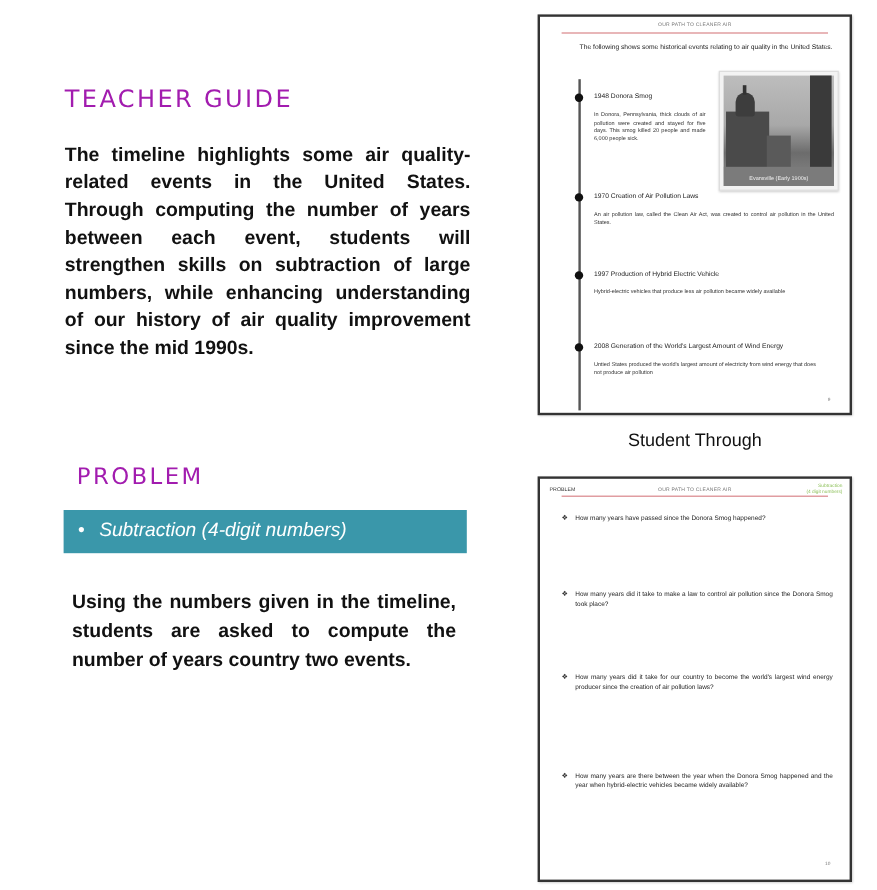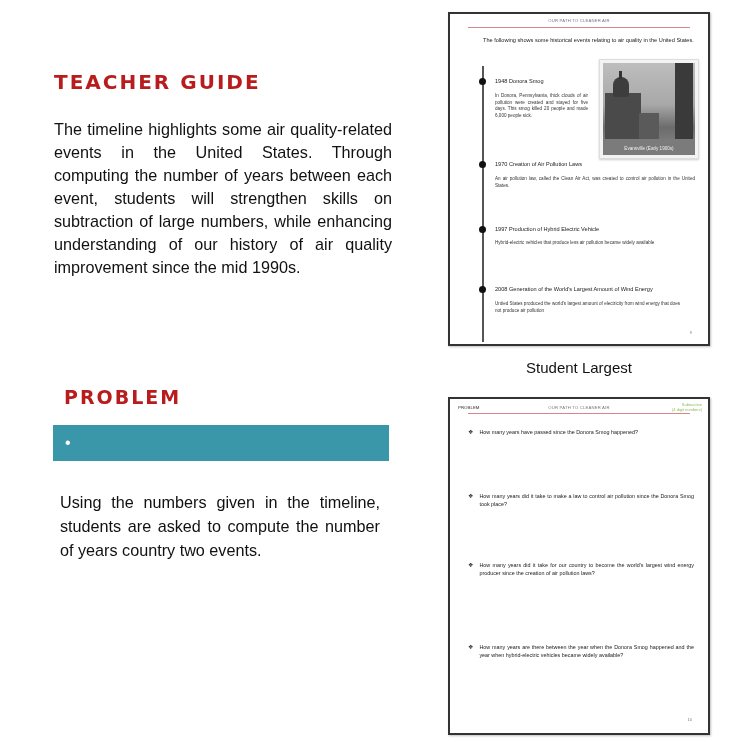--- a/index.html
+++ b/index.html
@@ -2,35 +2,36 @@
 <html><head>
 <meta charset="utf-8">
 <style>
   * { box-sizing: border-box; margin: 0; padding: 0; }
   html, body { width: 731px; height: 742px; background: #ffffff; overflow: hidden; }
   body { position: relative; font-family: "Liberation Sans", sans-serif; color: #111; }
 
   .heading {
     position: absolute;
     font-family: "DejaVu Sans", sans-serif;
-    font-weight: bold;
+    font-weight: normal;
     letter-spacing: 2px;
-    color: #b91c1c;
+    color: #a21caf;
     text-align: center;
   }
   #teacher-guide-heading { left: 54px; top: 70px; font-size: 20px; }
   #problem-heading { left: 64px; top: 386px; font-size: 19px; }
 
   .body-text {
     position: absolute;
     font-family: "Liberation Sans", sans-serif;
     font-size: 16.2px;
     line-height: 23px;
     text-align: justify;
     color: #111;
+    font-weight: bold;
   }
   #teacher-guide-text { left: 54px; top: 118px; width: 338px; }
   #problem-text { left: 60px; top: 490px; width: 320px; line-height: 24px; }
 
   #topic-bar {
     position: absolute; left: 53px; top: 425px; width: 336px; height: 36px;
     background: #3a97aa;
     color: #fff;
     display: flex; align-items: center;
     padding-left: 12px;
@@ -98,20 +99,21 @@
 </style>
 </head>
 <body>
 
 <div id="teacher-guide-heading" class="heading">TEACHER GUIDE</div>
 <p id="teacher-guide-text" class="body-text">The timeline highlights some air quality-related events in the United States. Through computing the number of years between each event, students will strengthen skills on subtraction of large numbers, while enhancing understanding of our history of air quality improvement since the mid 1990s.</p>
 
 <div id="problem-heading" class="heading">PROBLEM</div>
 <div id="topic-bar">
   <span class="bullet">•</span>
+  <span>Subtraction (4-digit numbers)</span>
 </div>
 <p id="problem-text" class="body-text">Using the numbers given in the timeline, students are asked to compute the number of years country two events.</p>
 
 <div id="page1" class="page">
   <div class="running-head">OUR PATH TO CLEANER AIR</div>
   <div class="red-rule"></div>
   <div id="p1-intro">The following shows some historical events relating to air quality in the United States.</div>
 
   <div id="timeline-line"></div>
 
@@ -139,21 +141,21 @@
   <div class="tl-title" style="top:212px">1997 Production of Hybrid Electric Vehicle</div>
   <div class="tl-desc" style="top:226px; width:200px;">Hybrid-electric vehicles that produce less air pollution became widely available</div>
 
   <div class="tl-dot" style="top:272px"></div>
   <div class="tl-title" style="top:272px">2008 Generation of the World's Largest Amount of Wind Energy</div>
   <div class="tl-desc" style="top:287px; width:185px;">Untied States produced the world's largest amount of electricity from wind energy that does not produce air pollution</div>
 
   <div class="page-num" style="top:316px">9</div>
 </div>
 
-<div id="student-sheets-label">Student Largest</div>
+<div id="student-sheets-label">Student Through</div>
 
 <div id="page2" class="page">
   <div id="p2-problem-label">PROBLEM</div>
   <div class="running-head" style="top:6px">OUR PATH TO CLEANER AIR</div>
   <div id="p2-topic">
     <div>Subtraction</div>
     <div>(4 digit numbers)</div>
   </div>
   <div class="red-rule" style="top:14px"></div>
 

